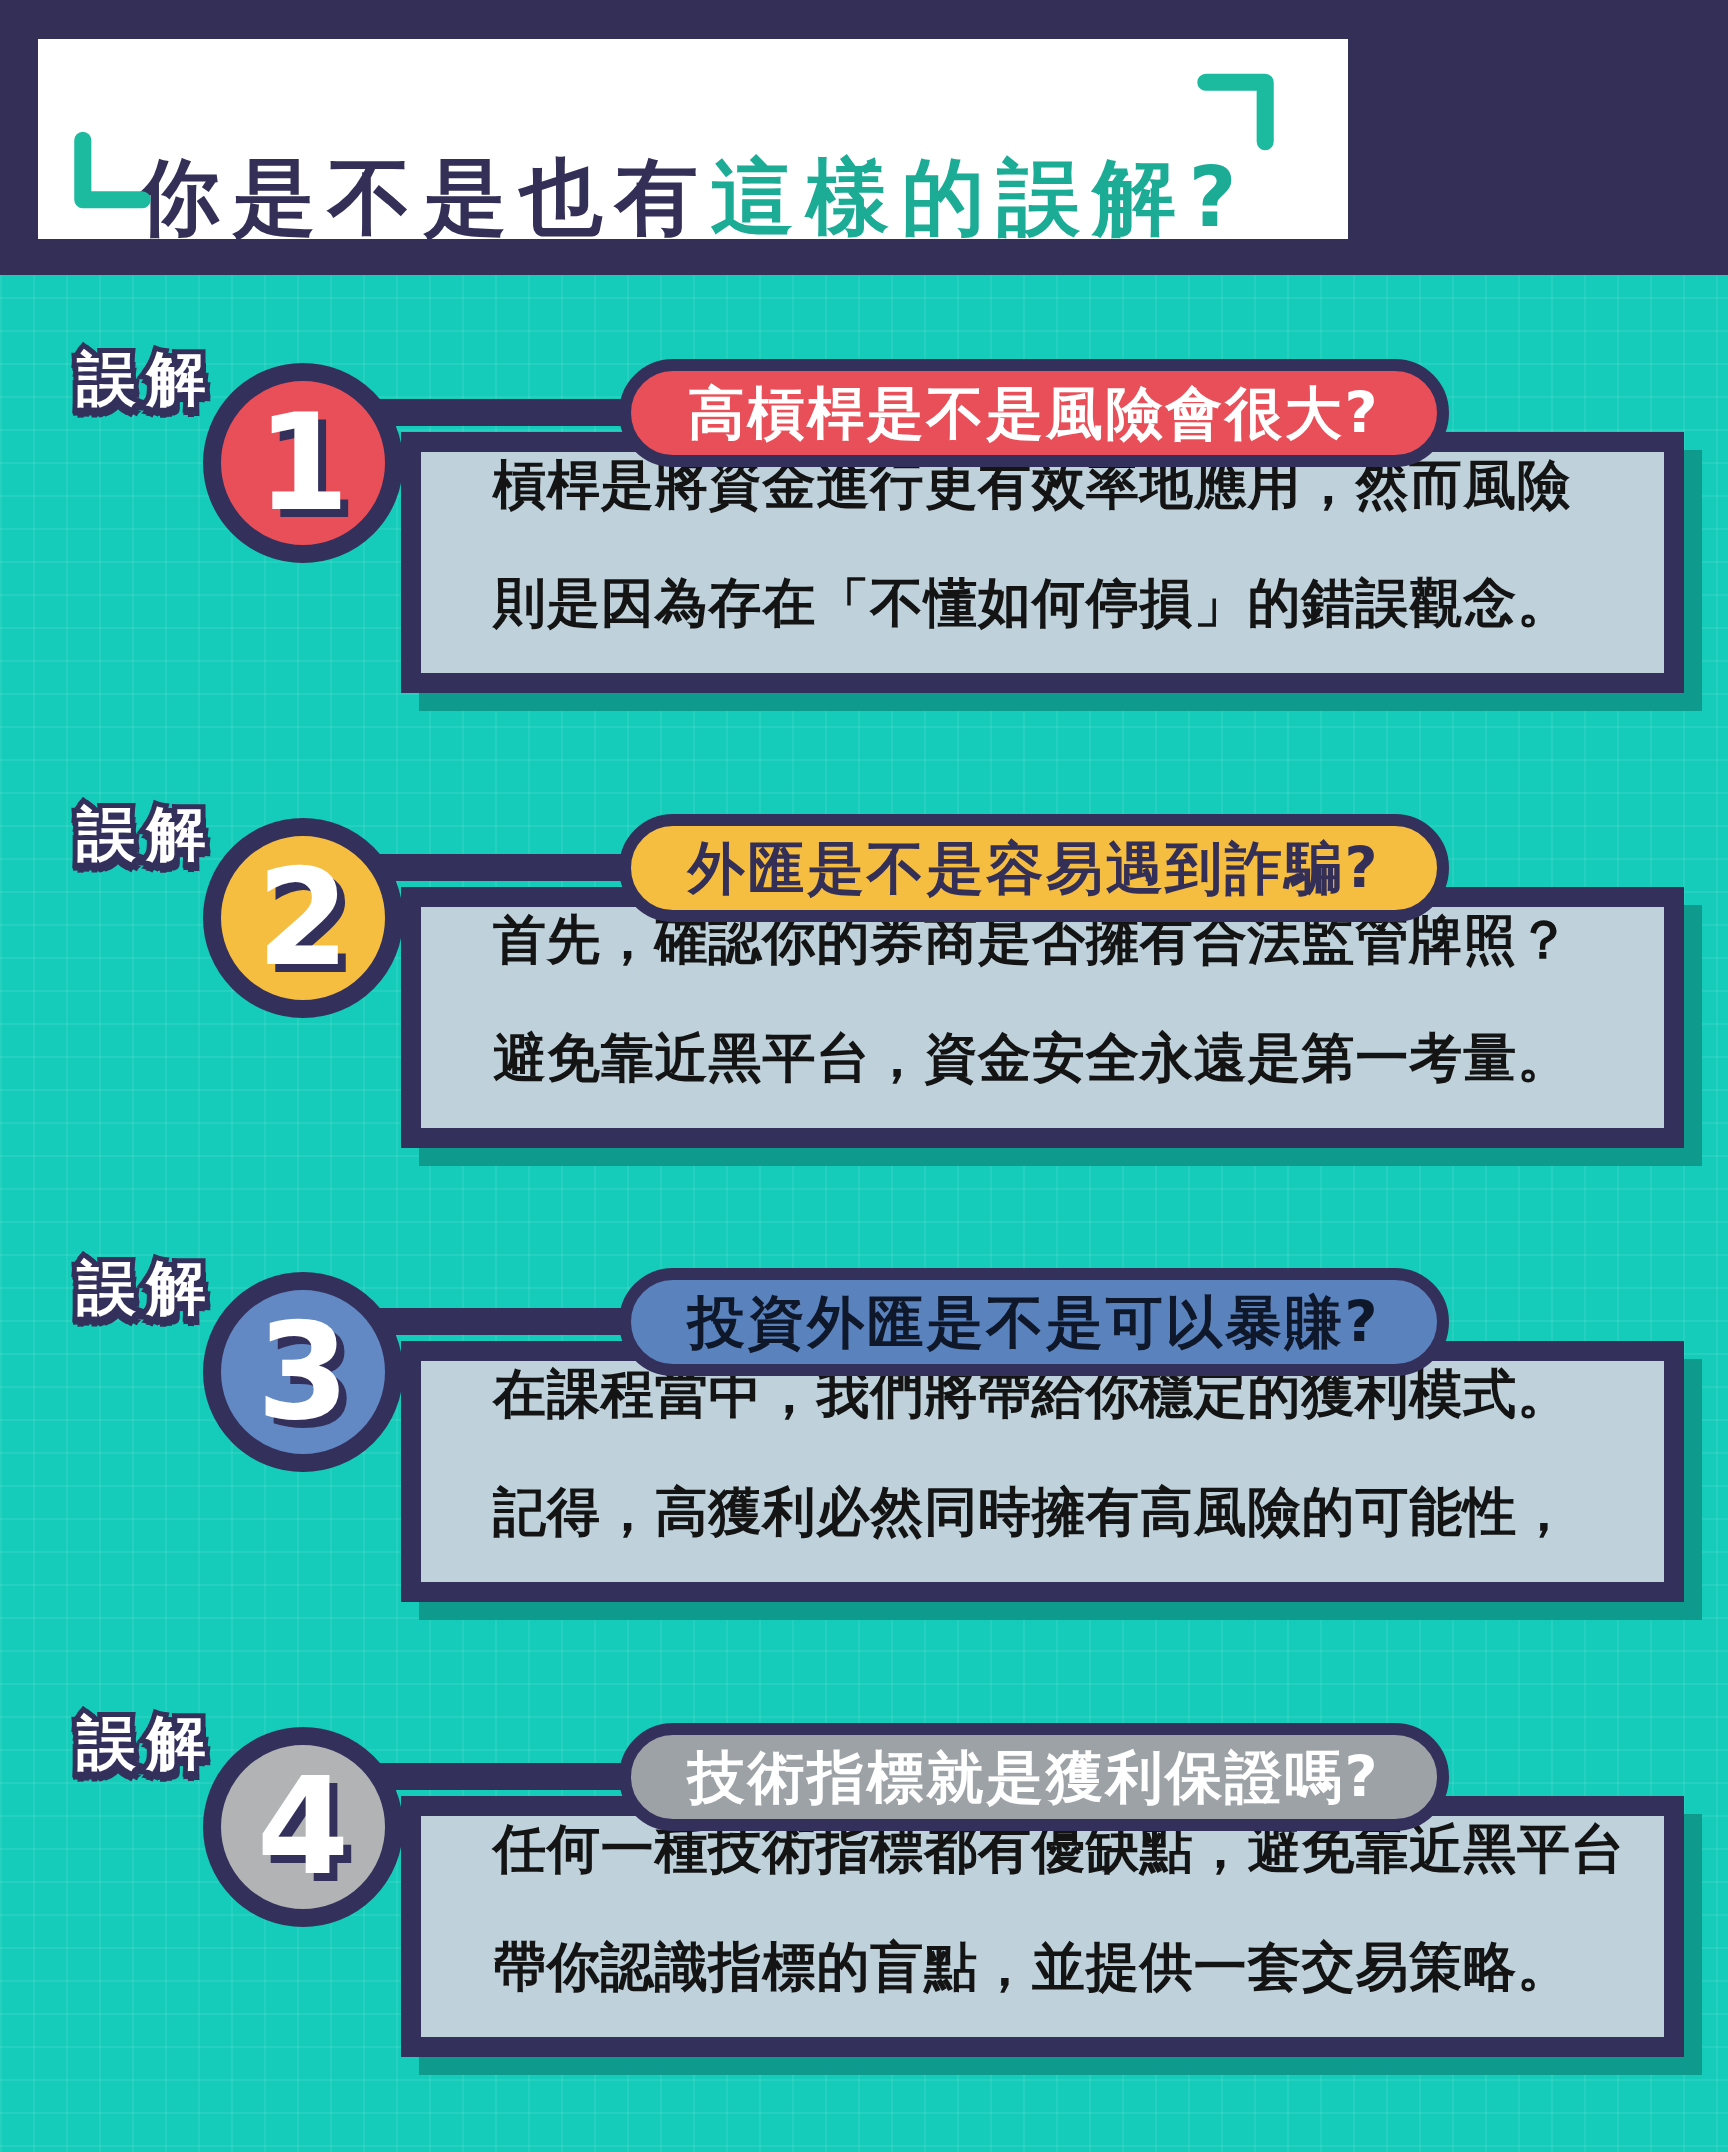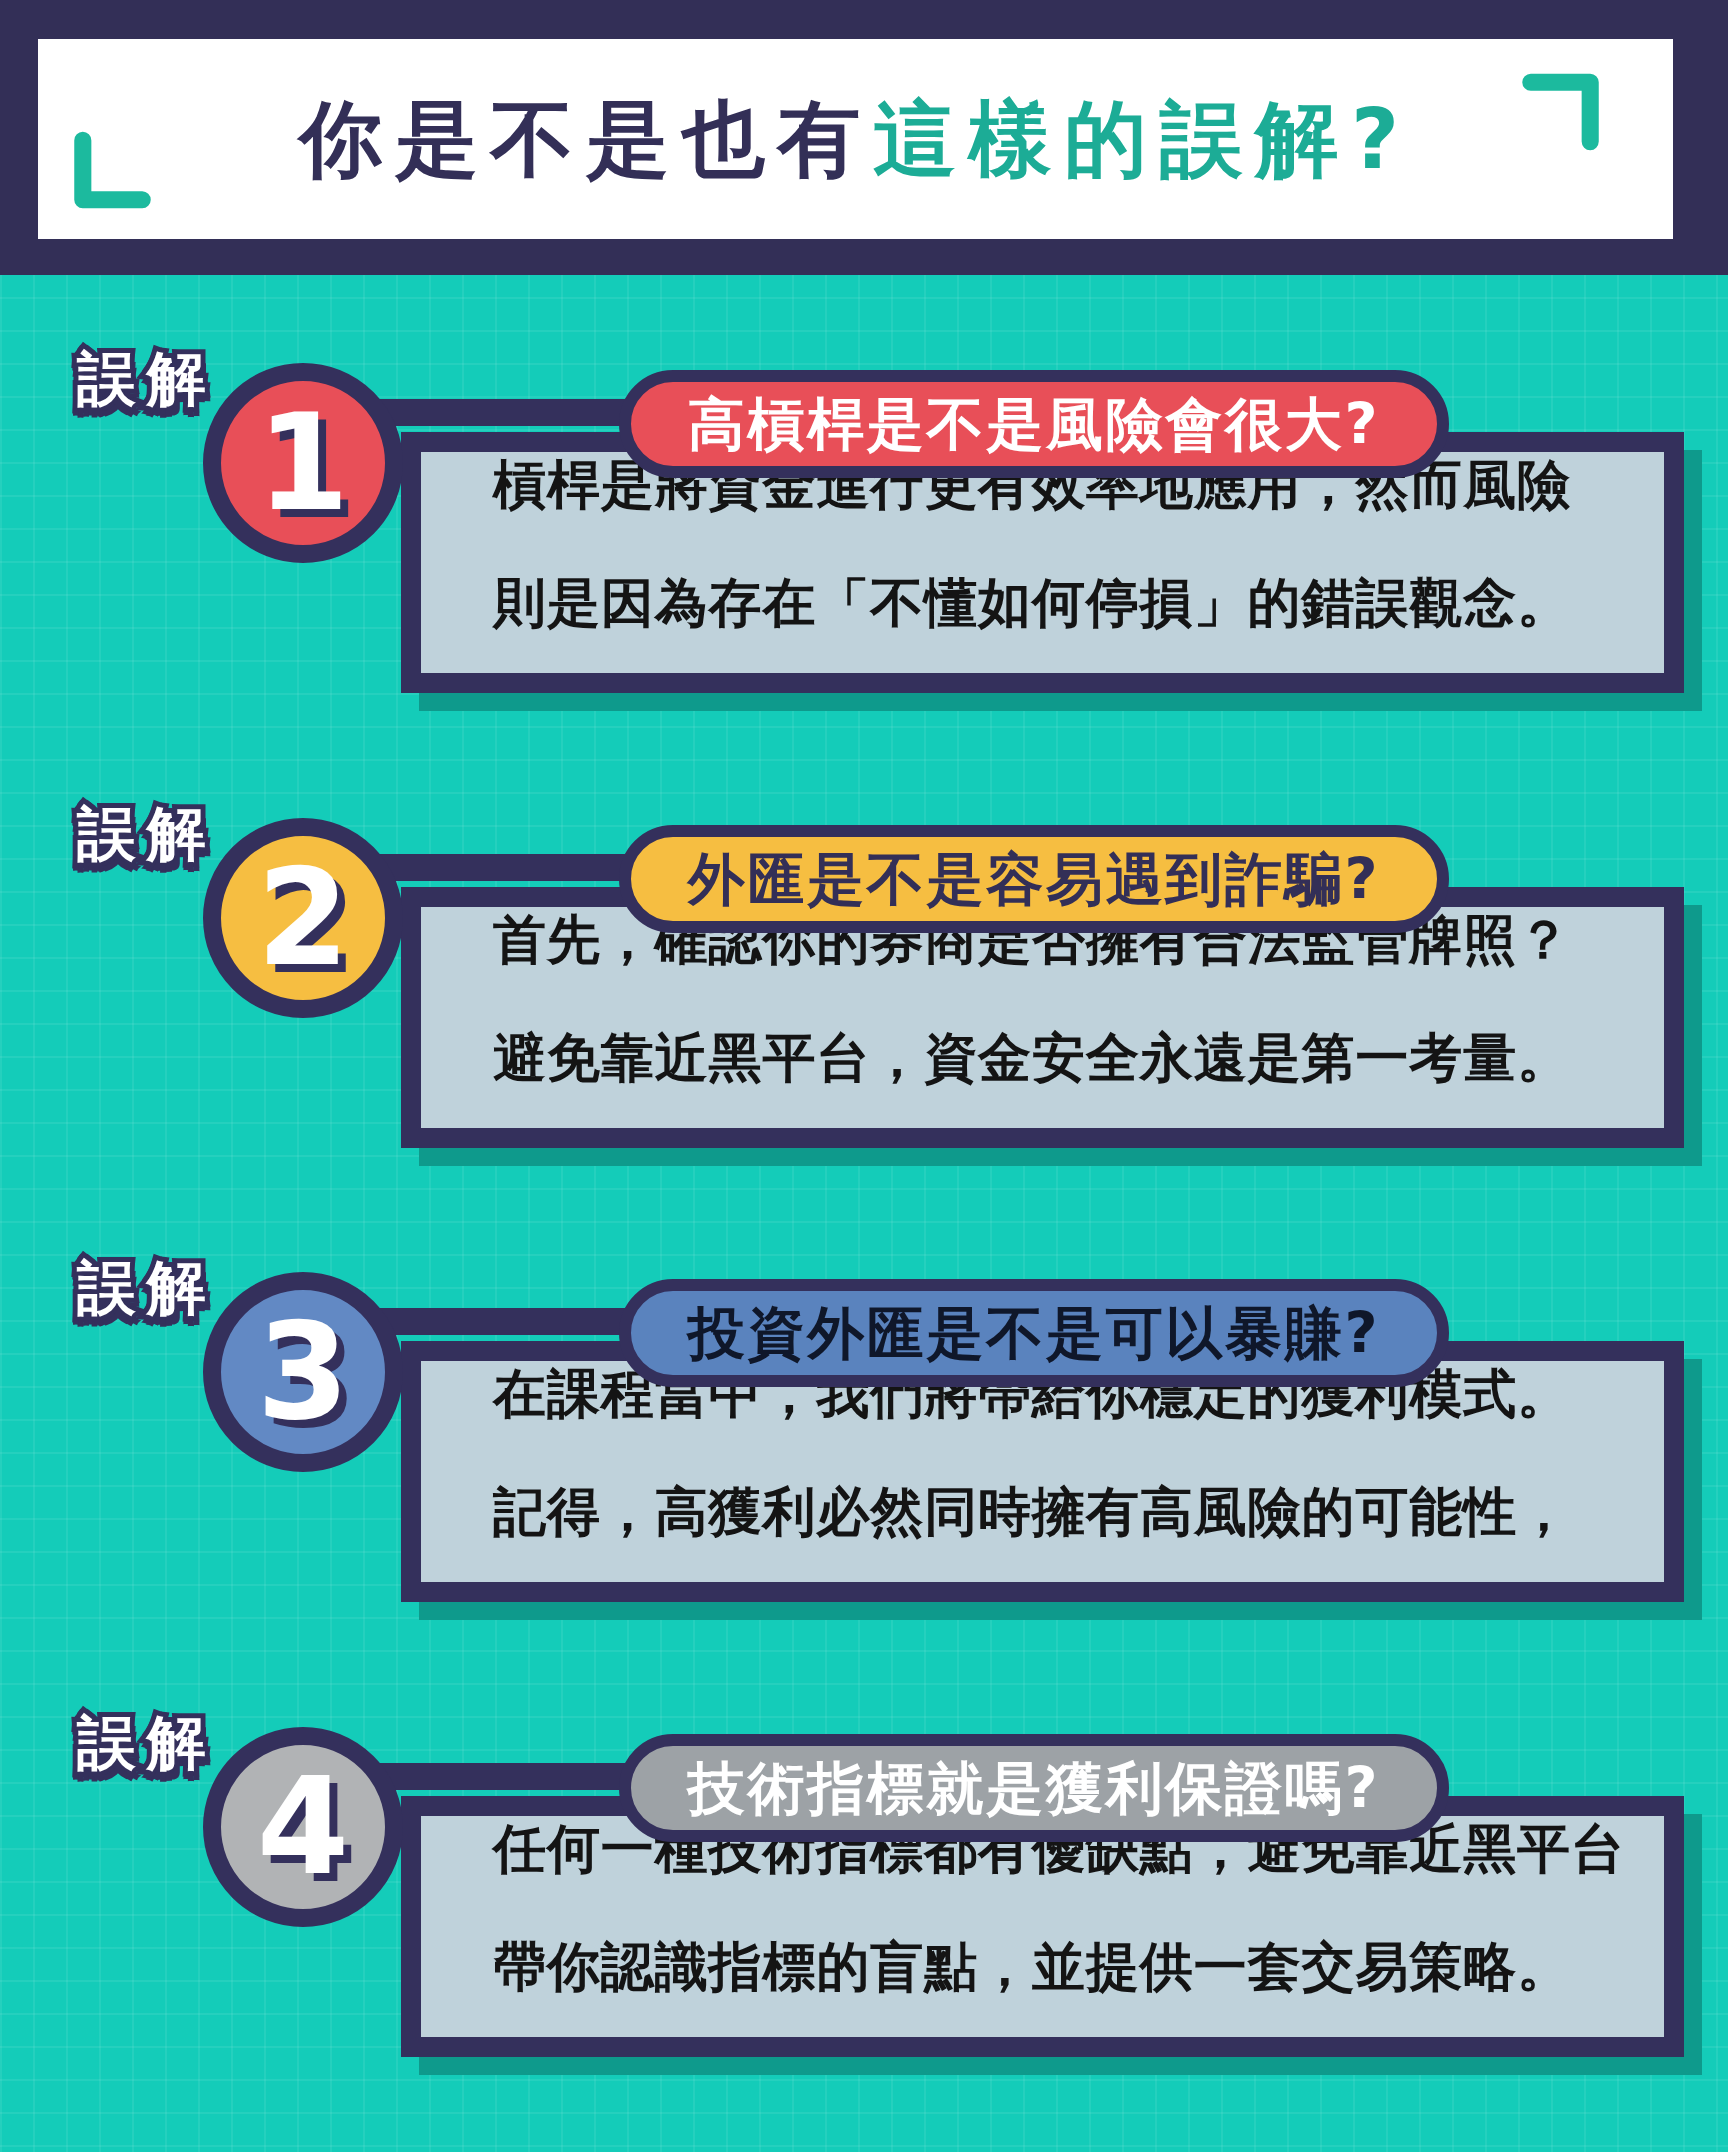--- a/index.html
+++ b/index.html
@@ -19,22 +19,22 @@
     position:relative;width:1728px;height:2152px;overflow:hidden;
     font-family:"DejaVu Sans","Liberation Sans",sans-serif;
     background-color:var(--background_teal);
     background-image:
       linear-gradient(rgba(255,255,255,.07) 1.8px, transparent 1.8px),
       linear-gradient(90deg, rgba(255,255,255,.07) 1.8px, transparent 1.8px);
     background-size:33px 33px;
   }
   
   .band{position:absolute;top:0;left:0;width:1728px;height:275px;background:var(--navy_band);}
-  .card{position:absolute;left:38px;top:39px;width:1635px;height:200px;background:var(--white);
-        display:flex;align-items:center;justify-content:center;}
+  .card{position:absolute;left:38px;top:39px;width:1310px;height:200px;background:var(--white);
+        display:flex;align-items:flex-end;justify-content:center;}
   .title{font-size:83px;font-weight:bold;letter-spacing:12.6px;white-space:nowrap;line-height:1;}
   .t-navy{color:var(--navy_band);}
   .t-teal{color:var(--title_teal);}
   .bracket{position:absolute;}
   .bracket.tr{right:63px;top:27px;}
   .bracket.bl{left:25px;bottom:23.4px;}
   
   .section{position:absolute;left:0;width:1728px;height:455px;}
   .s1{top:358px}.s2{top:813px}.s3{top:1267px}.s4{top:1722px}
   .connector{position:absolute;left:306px;top:41px;width:342px;height:27px;background:var(--navy);z-index:1;}
@@ -45,21 +45,21 @@
     text-shadow:5.4px 9px 0 var(--navy),-4.5px 8px 0 var(--navy),0 10px 0 var(--navy),
                 3.6px -3.6px 0 var(--navy),-3.6px -3.6px 0 var(--navy);
   }
   .circle{
     position:absolute;left:203px;top:5.4px;width:200px;height:200px;border-radius:50%;
     border:18px solid var(--navy);display:flex;align-items:center;justify-content:center;z-index:3;
   }
   .num{font-size:133px;font-weight:bold;color:var(--white);line-height:1;
        text-shadow:8px 8px 0 var(--navy);}
   .pill{
-    position:absolute;left:619px;top:12px;width:830px;height:108px;border-radius:54px;
+    position:absolute;left:619px;top:1px;width:830px;height:108px;border-radius:54px;
     border:12.6px solid var(--navy);display:flex;align-items:center;justify-content:center;
     font-size:57px;font-weight:bold;letter-spacing:2.7px;white-space:nowrap;z-index:4;line-height:1;
   }
   .box{
     position:absolute;left:401px;top:74px;width:1283px;height:261px;
     background:var(--box_fill);border:20px solid var(--navy);
     box-shadow:18px 18px 0 var(--box_shadow_teal);z-index:2;
     display:flex;flex-direction:column;justify-content:flex-end;
     padding:0 45px 10.8px 56px;
   }

